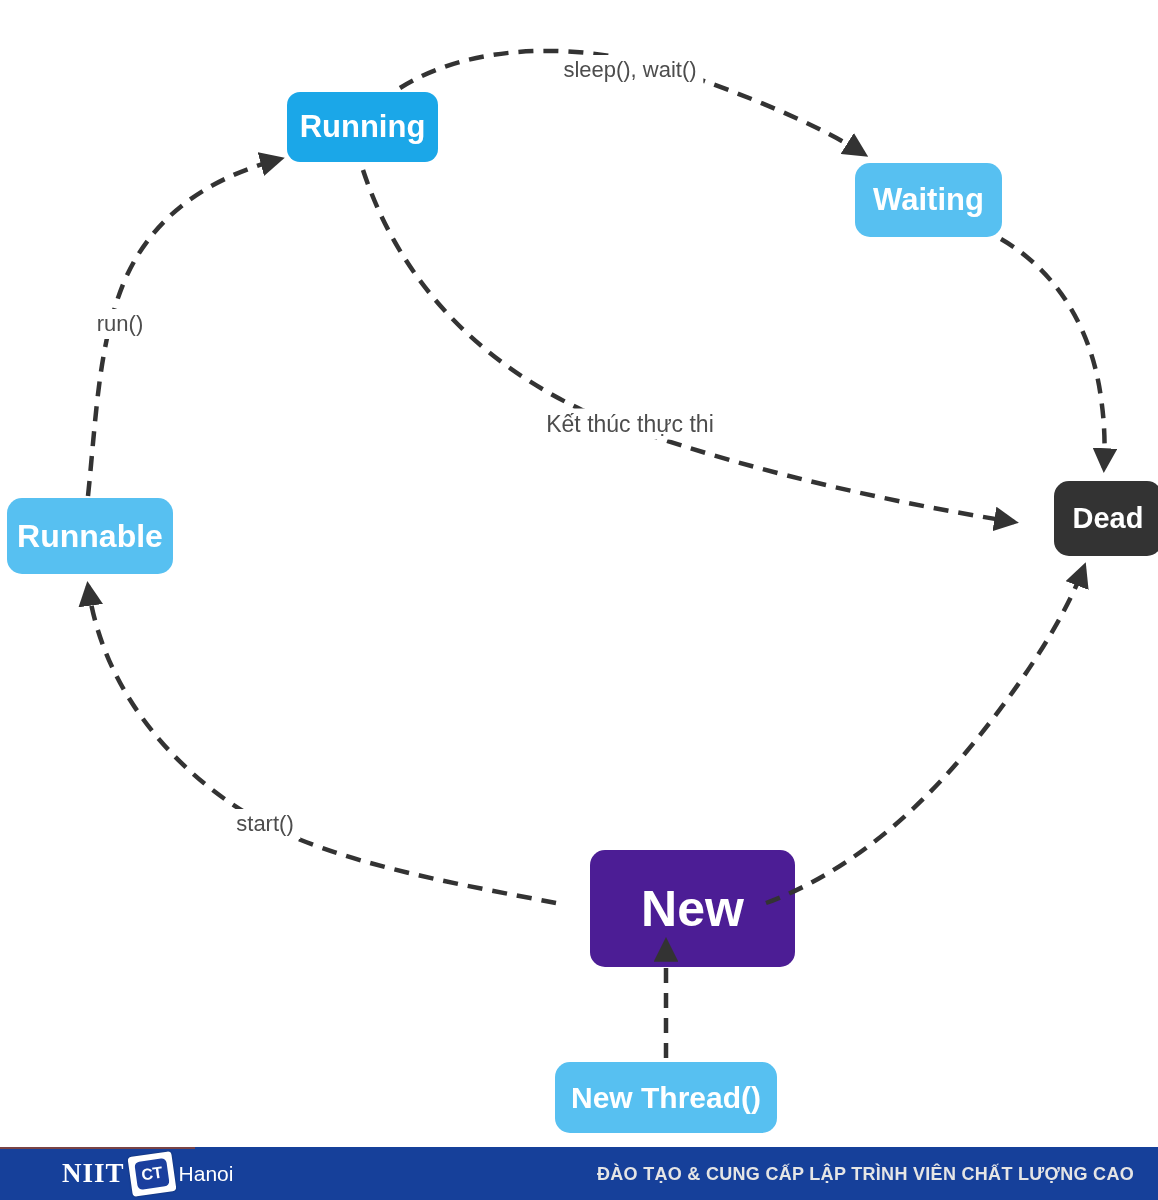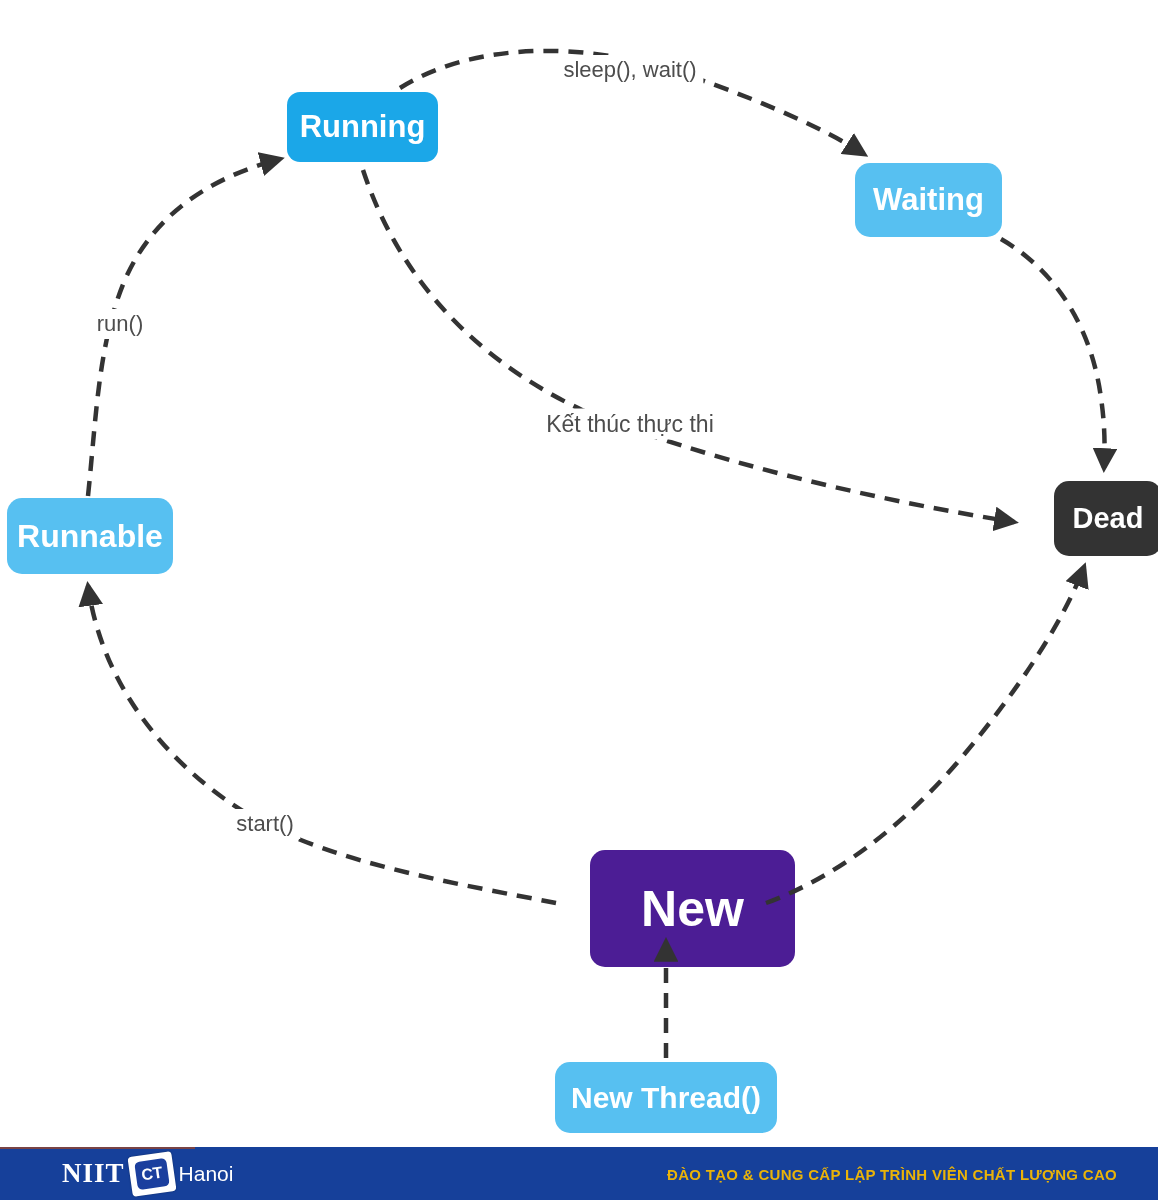--- a/index.html
+++ b/index.html
@@ -29,22 +29,22 @@
   .footer-redline{position:absolute;left:0;top:0;width:195px;height:2px;background:#8b4436;opacity:.85;}
   .logo{position:absolute;left:22px;top:50%;transform:translateY(-50%);
         display:flex;align-items:center;color:#ffffff;margin-left:40px;}
   .logo-niit{font-family:"Liberation Serif",serif;font-weight:bold;font-size:27px;letter-spacing:1px;}
   .logo-mark{width:44px;height:40px;background:#ffffff;border-radius:4px;transform:rotate(-8deg);
              margin:0 3px 0 5px;display:flex;align-items:center;justify-content:center;
              box-shadow:0 0 2px rgba(0,0,0,.35);}
   .logo-mark-inner{width:32px;height:28px;background:#1b3f9e;border-radius:5px;color:#ffffff;
                    font-weight:bold;font-size:16px;display:flex;align-items:center;justify-content:center;}
   .logo-hanoi{font-size:21px;font-weight:normal;margin-left:2px;}
-  .footer-tagline{position:absolute;right:41px;top:50%;transform:translateY(-50%);
-                  color:#eab308;font-weight:bold;font-size:15px;letter-spacing:.3px;white-space:nowrap;}
+  .footer-tagline{position:absolute;right:24px;top:50%;transform:translateY(-50%);
+                  color:#e5e5e5;font-weight:bold;font-size:18px;letter-spacing:.3px;white-space:nowrap;}
 </style>
 </head>
 <body>
 
 <div class="canvas">
 
   <svg class="arrows" width="1158" height="1147" viewBox="0 0 1158 1147">
     <defs>
       <marker id="arrow" viewBox="0 0 10 10" refX="8" refY="5" markerWidth="5.5" markerHeight="5.5" orient="auto-start-reverse">
         <path d="M 0 0 L 10 5 L 0 10 z" fill="#333333"></path>

